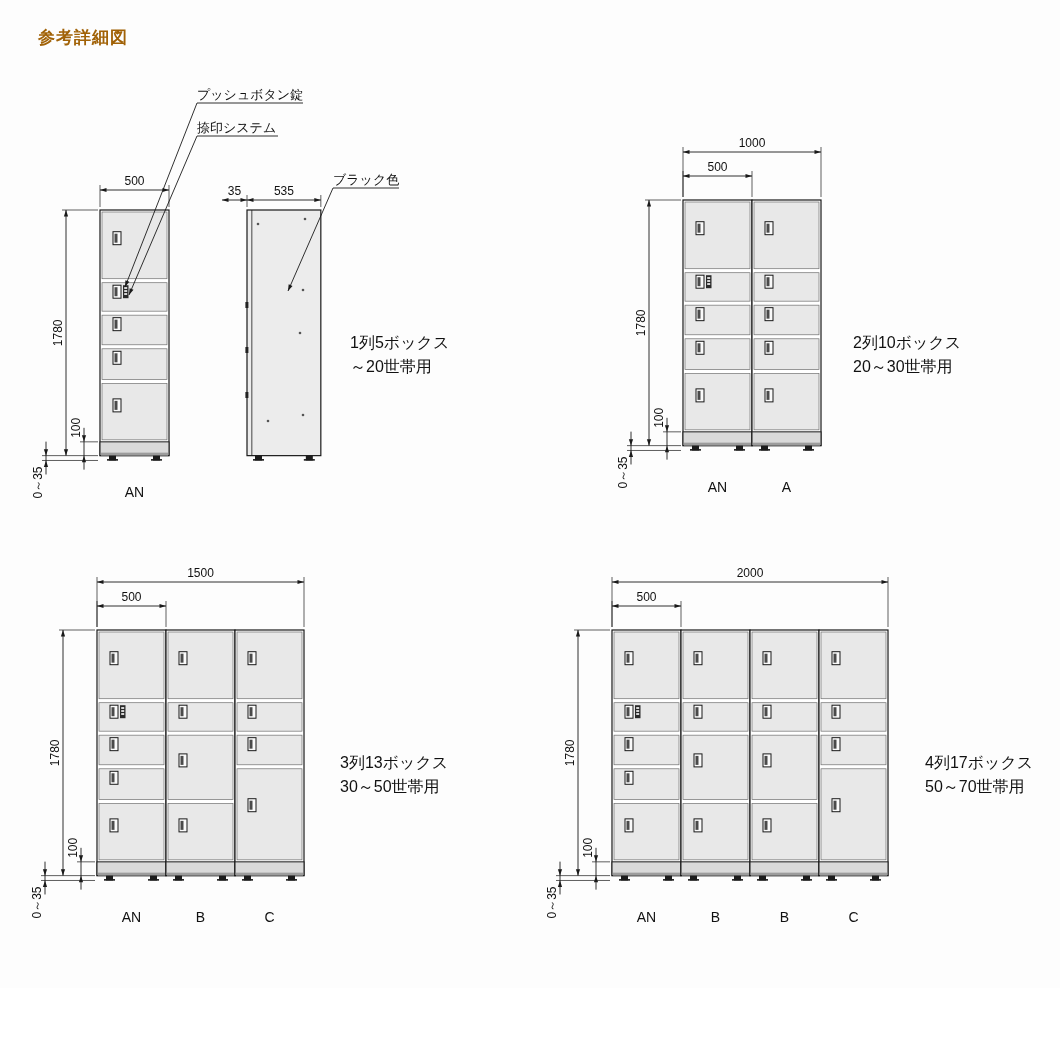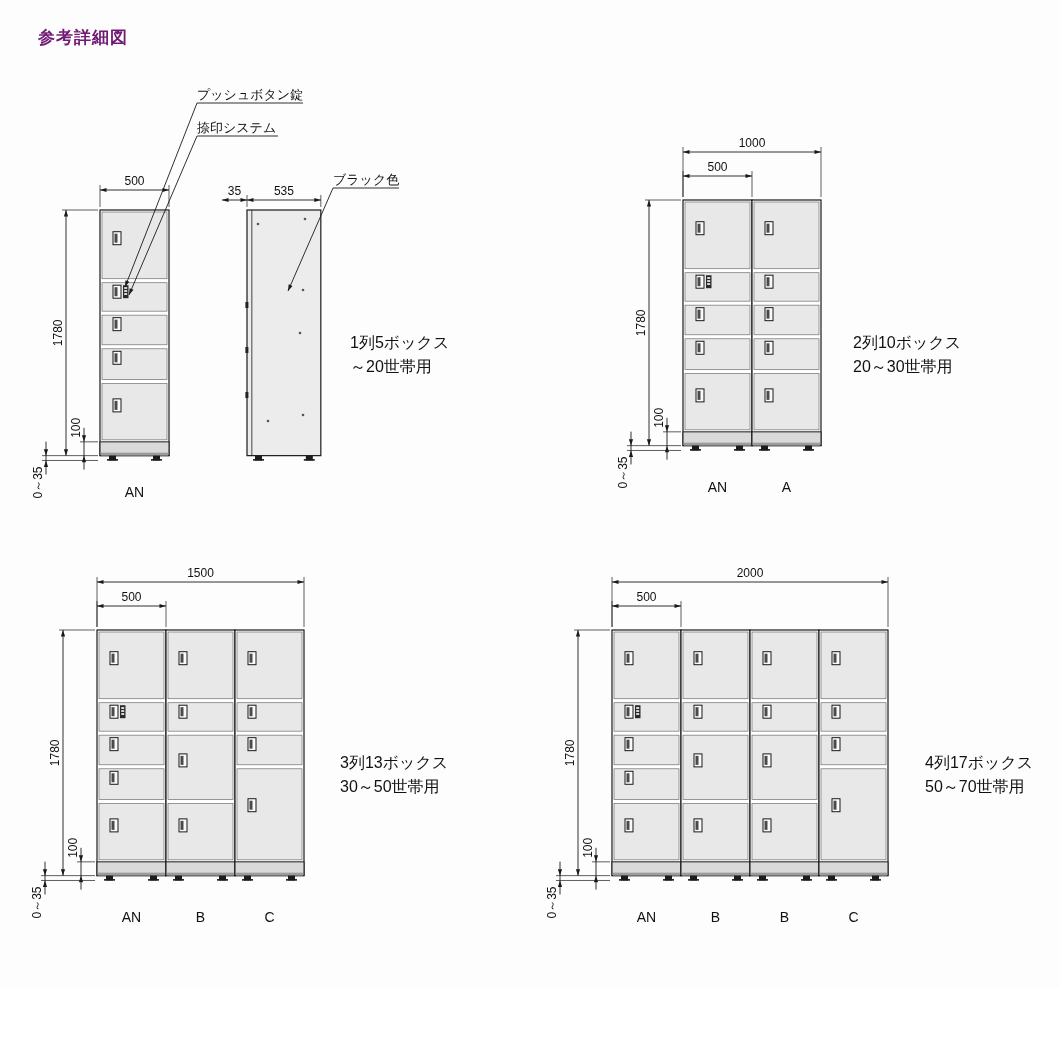--- a/index.html
+++ b/index.html
@@ -1,17 +1,17 @@
 <!DOCTYPE html>
 <html><head>
 <meta charset="utf-8">
 <style>
   html,body{margin:0;padding:0;background:#ffffff;}
   #stage{position:relative;width:1060px;height:988px;background:#fdfdfd;overflow:hidden;
-         font-family:"Liberation Sans","DejaVu Sans",sans-serif;color:#701a75;}
+         font-family:"Liberation Sans","DejaVu Sans",sans-serif;color:#a16207;}
   #page-title{position:absolute;left:38px;top:26px;font-size:17px;font-weight:bold;letter-spacing:1px;}
   #canvas{position:absolute;left:0;top:0;}
   svg text{font-family:"Liberation Sans","DejaVu Sans",sans-serif;fill:#111;}
 </style>
 </head>
 <body>
 
 <div id="stage">
   <div id="page-title">参考詳細図</div>
   <svg id="canvas" width="1060" height="1058">

